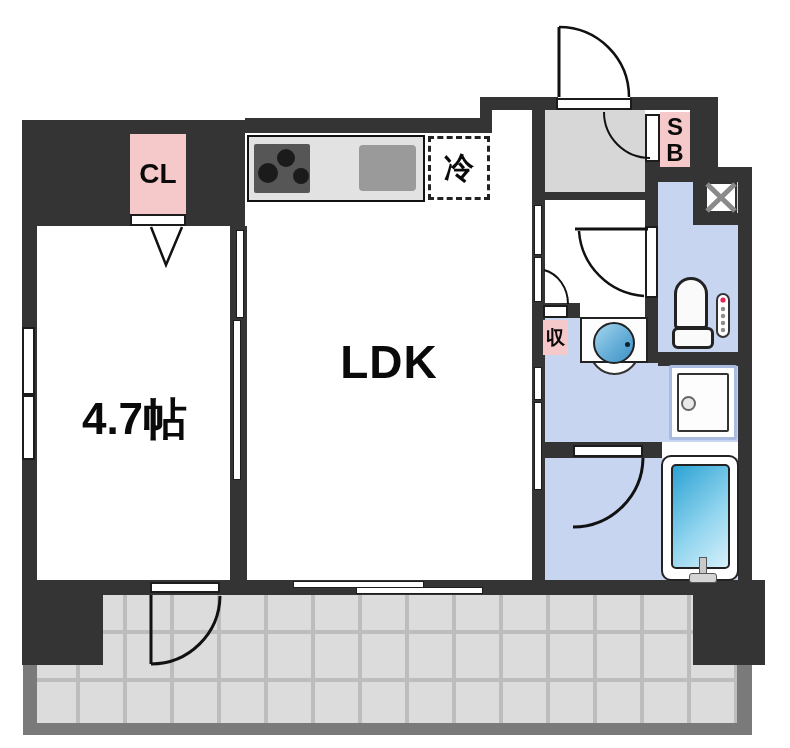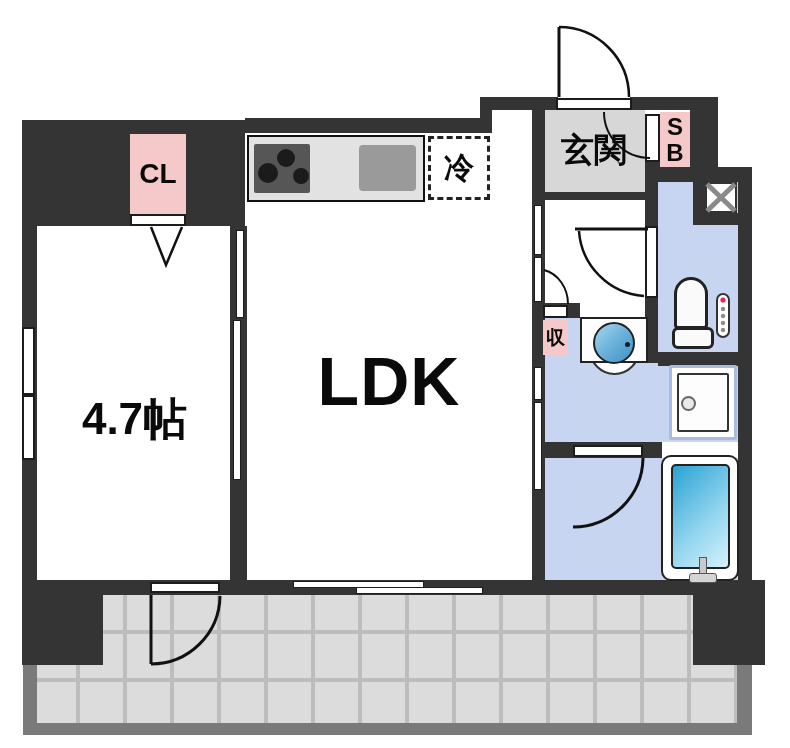--- a/index.html
+++ b/index.html
@@ -140,16 +140,15 @@
 
     <circle cx="723" cy="300" r="2.6" fill="var(--remote-red)"></circle>
     <circle cx="723" cy="309" r="2.2" fill="#8d8d8d"></circle>
     <circle cx="723" cy="316" r="2.2" fill="#8d8d8d"></circle>
     <circle cx="723" cy="323" r="2.2" fill="#8d8d8d"></circle>
     <circle cx="723" cy="330" r="2.2" fill="#8d8d8d"></circle>
   </svg>
 
   <div class="lbl" style="left:27px;top:396px;width:215px;font-size:44px;text-align:center;">4.7帖</div>
 
-  <div class="lbl" style="left:258px;top:338px;width:262px;font-size:68px;letter-spacing:1px;margin-top:8px;">LDK</div>
+  <div class="lbl" style="left:258px;top:338px;width:262px;font-size:46px;letter-spacing:1px;">LDK</div>
 
-  <div class="lbl" style="left:543px;top:133px;width:102px;font-size:33px;">玄関</div>
 </div>
 
 </body></html>

